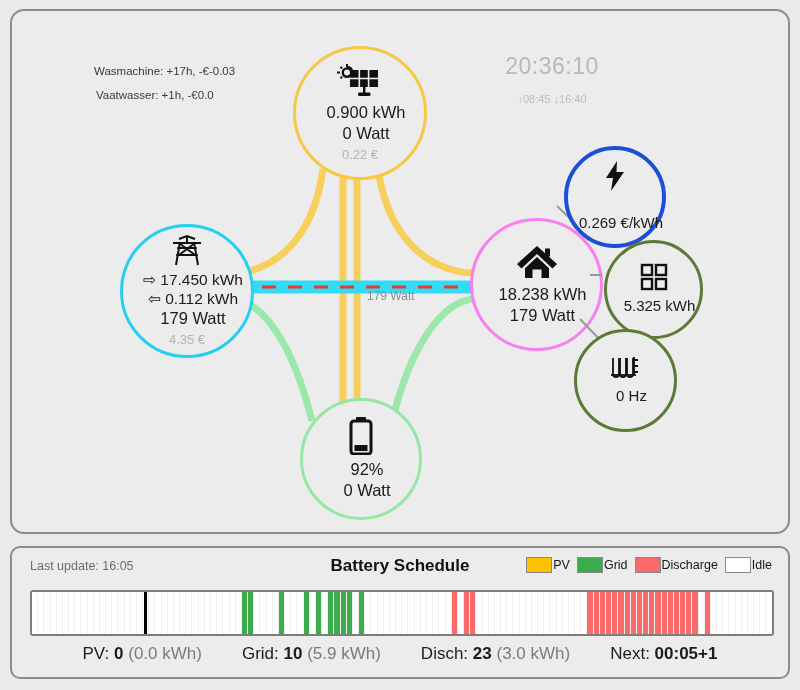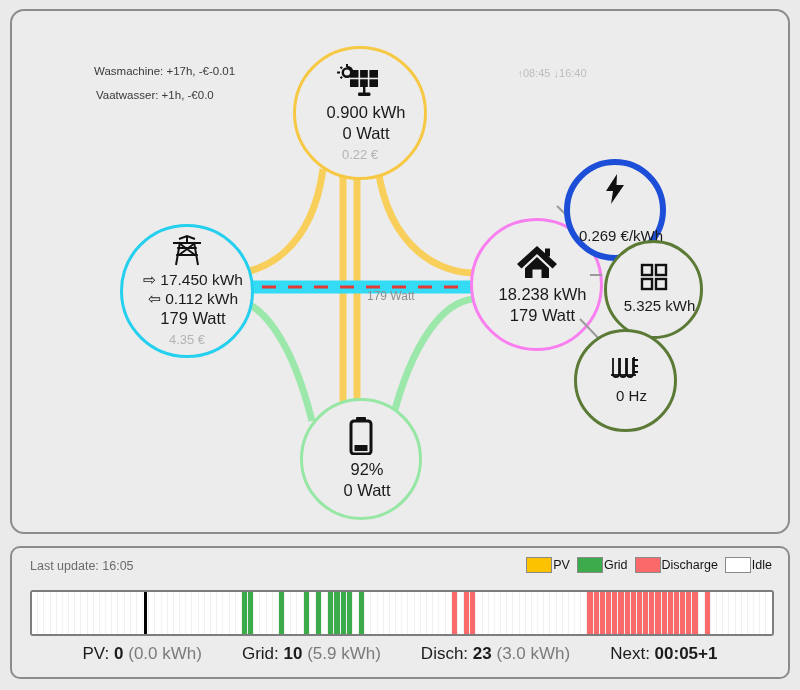--- a/index.html
+++ b/index.html
@@ -118,23 +118,23 @@
     left: 458px; top: 207px;
     width: 133px; height: 133px;
     border: 3px solid #f97ff0;
   }
   #node-battery {
     left: 288px; top: 387px;
     width: 122px; height: 122px;
     border: 3px solid #96e6a4;
   }
   #node-price {
-    left: 552px; top: 148px;
+    left: 552px; top: 135px;
     width: 102px; height: 102px;
-    border: 6px solid #1d4ed8;
+    border: 4px solid #1d4ed8;
     gap: 17px;
   }
   #node-device {
     left: 592px; top: 229px;
     width: 99px; height: 99px;
     border: 3px solid #5b7a36;
   }
   #node-heater {
     left: 562px; top: 318px;
     width: 103px; height: 103px;
@@ -251,24 +251,25 @@
   .foot-item b { font-weight: bold; }
   .foot-item .muted { color: #7b7b7b; }
 </style>
 </head>
 <body>
 
 <div id="app">
 
   <div class="flow-panel">
 
-    <div class="corner-text" id="wasmachine-line">Wasmachine: +17h, -€-0.01</div>
+    <div class="corner-text" id="wasmachine-line">Wasmachine: +17h, -€-0.03</div>
     <div class="corner-text" id="vaatwasser-line">Vaatwasser: +1h, -€0.0</div>
 
     <div class="clock-block">
+      <div class="clock-time">20:36:10</div>
       <div class="clock-sun">↑08:45  ↓16:40</div>
     </div>
 
     <svg id="flow-svg" viewBox="0 0 780 521">
 
       <path d="M 331 160 L 331 400" stroke="#f9cf5c" stroke-width="7" fill="none"></path>
       <path d="M 345 160 L 345 400" stroke="#f9cf5c" stroke-width="7" fill="none"></path>
 
       <path d="M 311 158 C 300 240 250 262 222 262" stroke="#f9cf5c" stroke-width="7" fill="none"></path>
 
@@ -399,20 +400,21 @@
       </span>
       <div class="val">0 Hz</div>
     </div>
 
   </div>
 
   <div class="sched-panel">
 
     <div class="sched-head">
       <div class="sched-update">Last update: 16:05</div>
+      <div class="sched-title">Battery Schedule</div>
       <div class="legend" id="schedule-legend">
           <div class="legend-item">
             <span class="legend-swatch" style="background: rgb(252, 194, 0);"></span>
             <span>PV</span>
           </div>
           <div class="legend-item">
             <span class="legend-swatch" style="background: rgb(60, 171, 75);"></span>
             <span>Grid</span>
           </div>
           <div class="legend-item">

